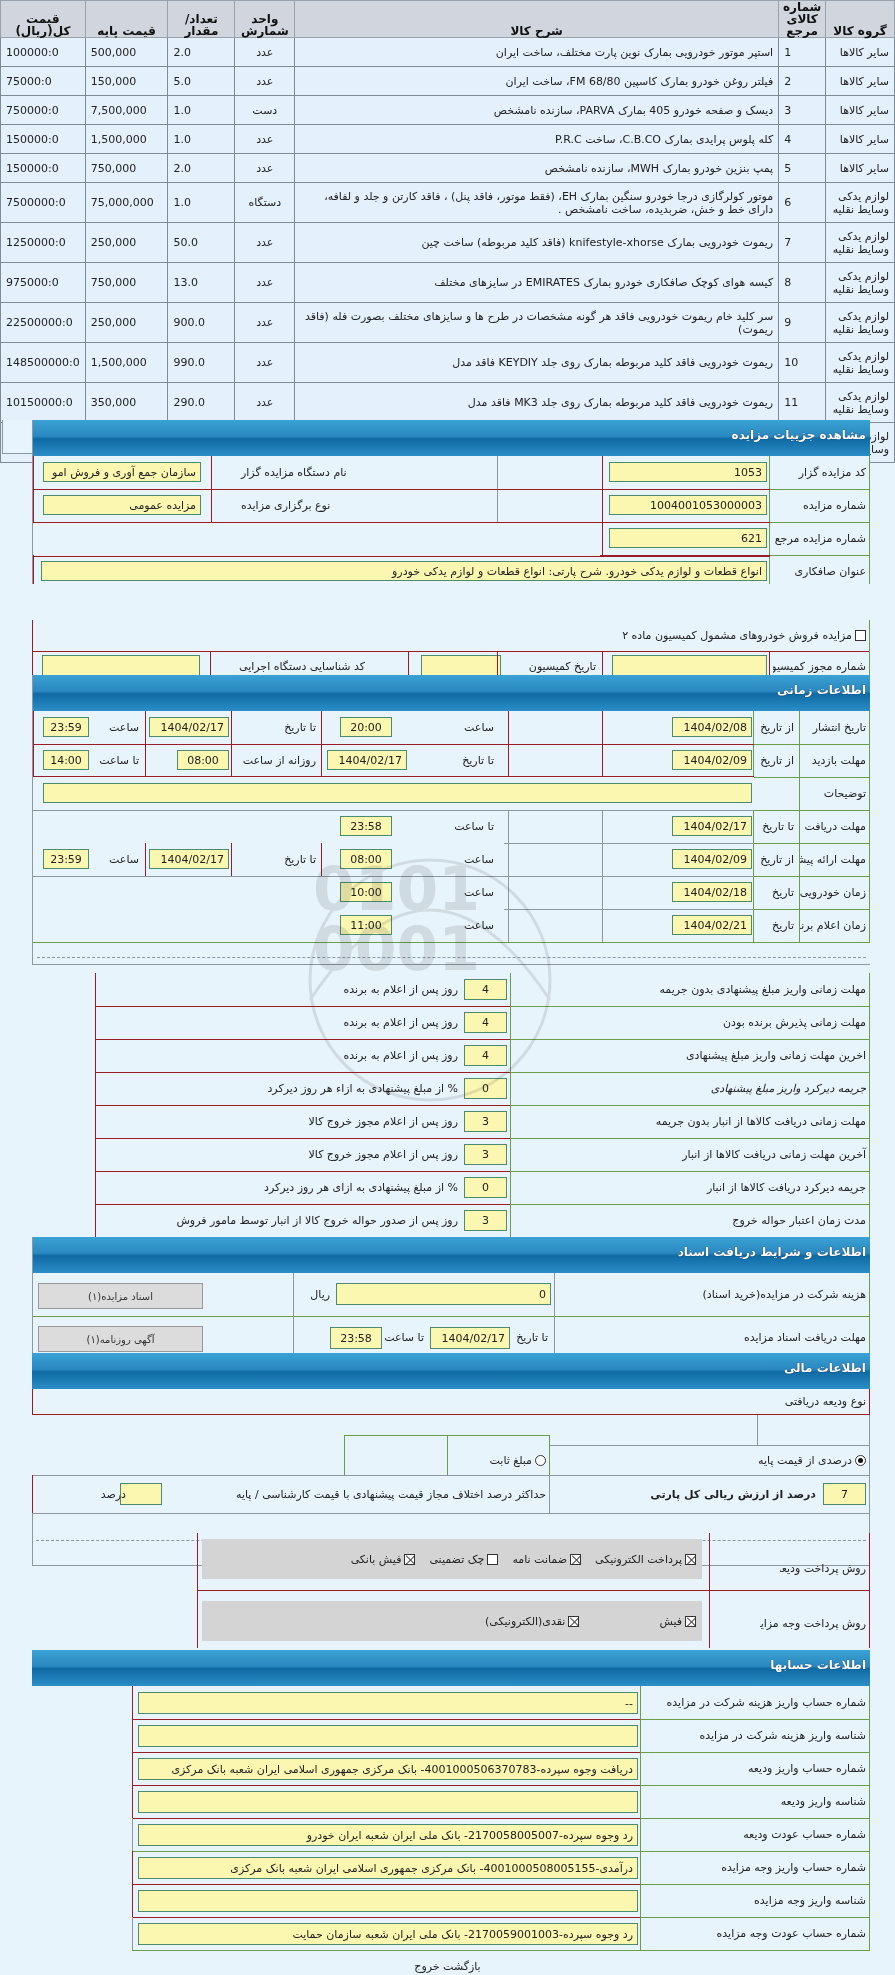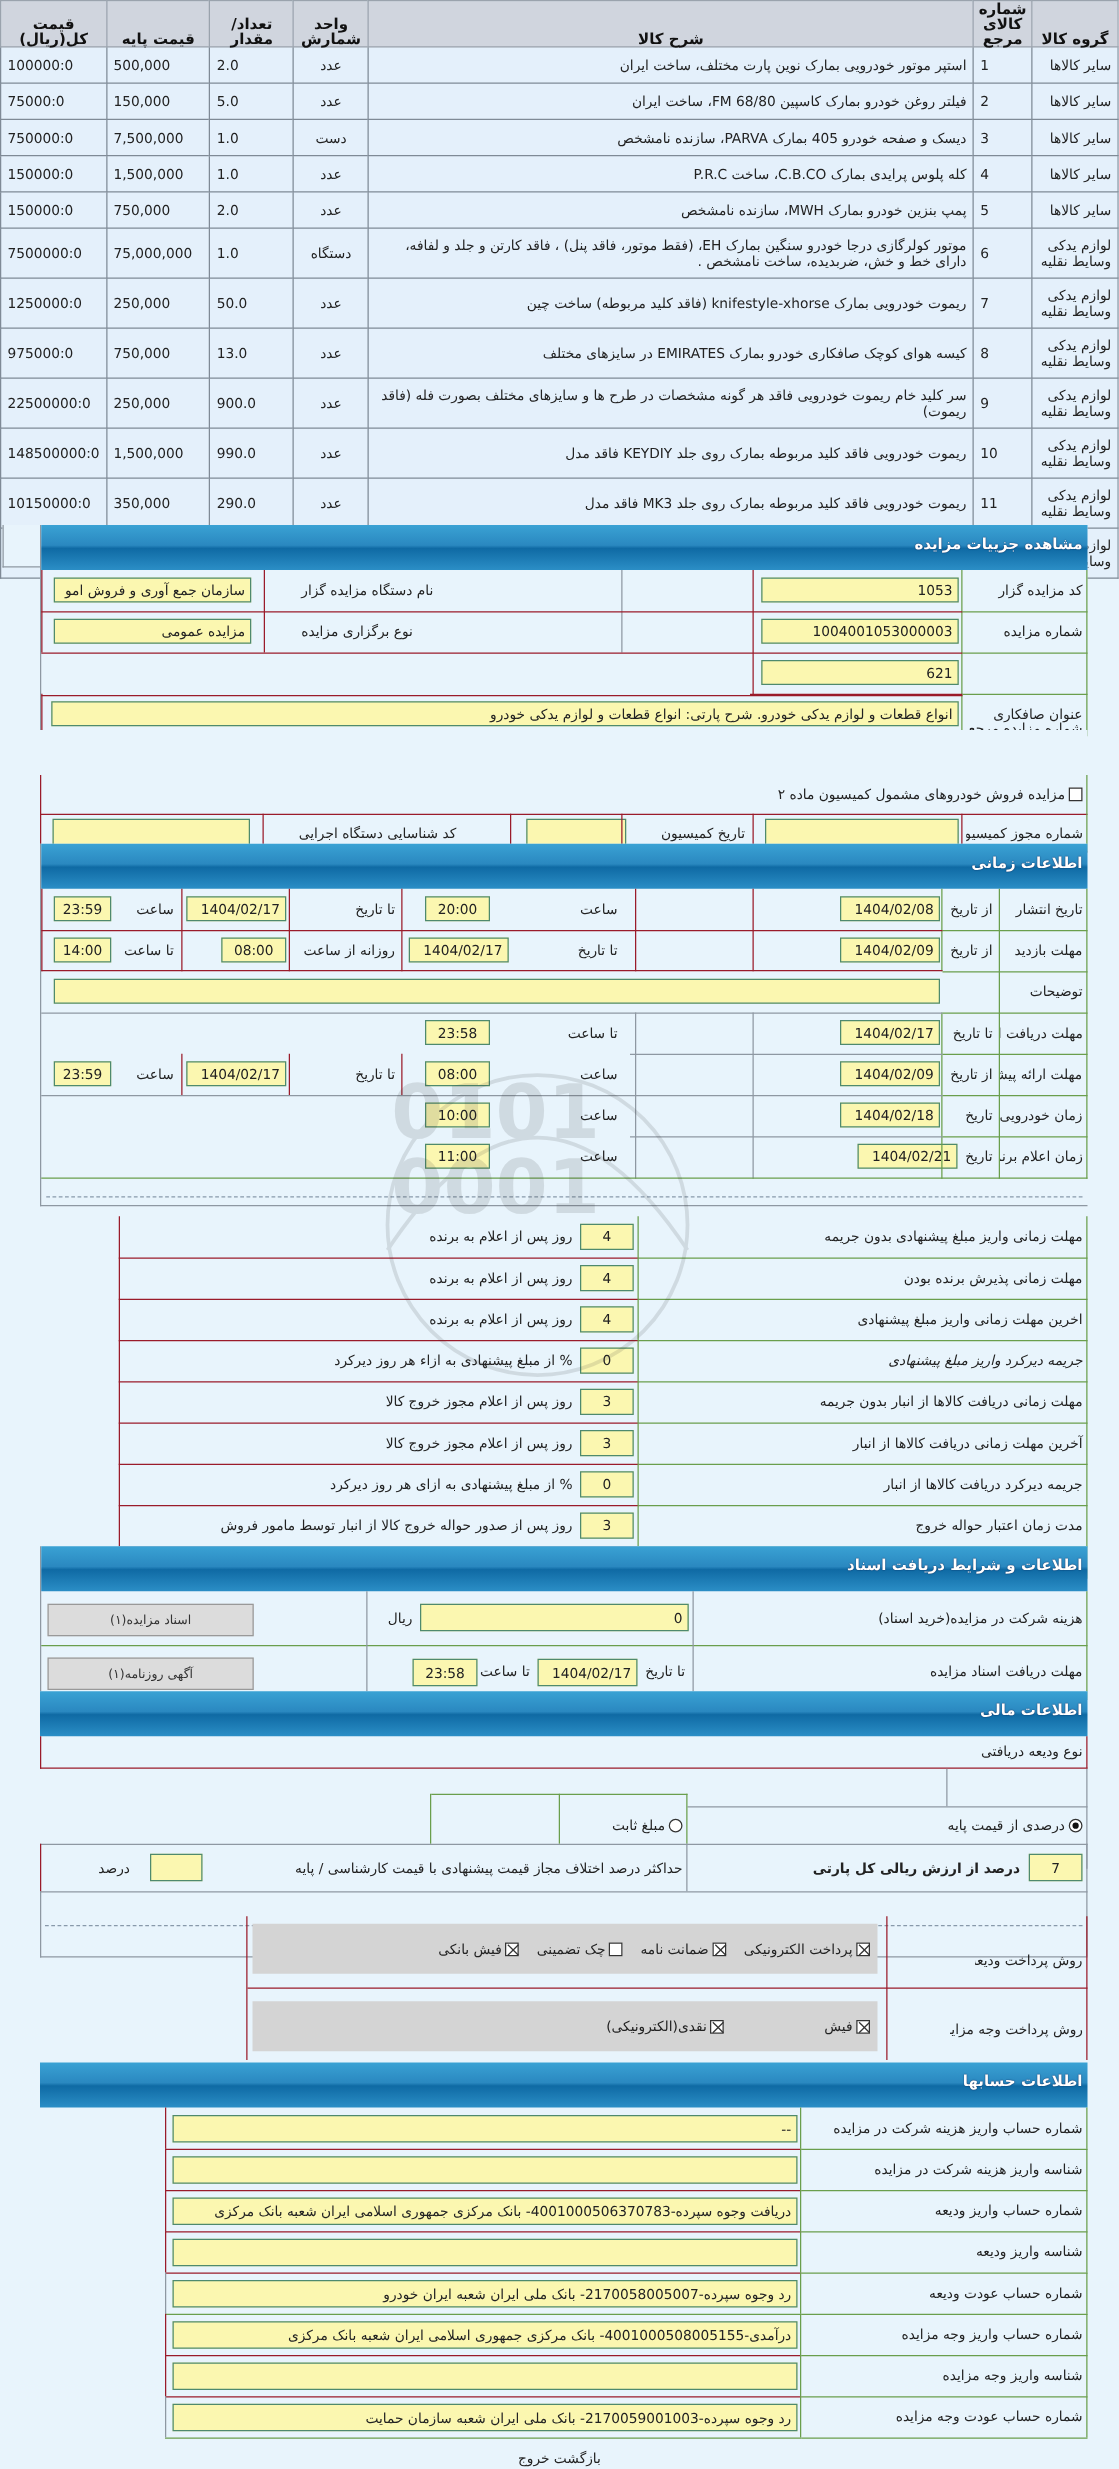--- a/index.html
+++ b/index.html
@@ -235,21 +235,21 @@
   <div class="cell" style="right:0;top:36px;width:100px;height:33px;">کد مزایده گزار</div>
   <div class="field ltr" style="right:103px;top:42px;width:158px;direction:rtl;justify-content:flex-start;">1053</div>
   <div class="cell" style="right:483px;top:36px;width:150px;height:33px;justify-content:flex-end;">نام دستگاه مزایده گزار</div>
   <div class="field" style="left:10px;top:42px;width:158px;">سازمان جمع آوری و فروش امو</div>
 
   <div class="cell" style="right:0;top:69px;width:100px;height:33px;">شماره مزایده</div>
   <div class="field" style="right:103px;top:75px;width:158px;">1004001053000003</div>
   <div class="cell" style="right:483px;top:69px;width:150px;height:33px;justify-content:flex-end;">نوع برگزاری مزایده</div>
   <div class="field" style="left:10px;top:75px;width:158px;">مزایده عمومی</div>
 
-  <div class="cell" style="right:0;top:102px;width:100px;height:33px;margin-top:44px;">شماره مزایده مرجع</div>
+  <div class="cell" style="right:0;top:102px;width:100px;height:33px;">شماره مزایده مرجع</div>
   <div class="field" style="right:103px;top:108px;width:158px;">621</div>
 
   <div class="cell" style="right:0;top:135px;width:100px;height:33px;">عنوان صافکاری</div>
   <div class="field" style="right:103px;top:141px;width:726px;">انواع قطعات و لوازم یدکی خودرو. شرح پارتی: انواع قطعات و لوازم یدکی خودرو</div>
 
   <div class="vline green" style="right:100px;top:36px;height:133px;"></div>
   <div class="vline red" style="right:267px;top:36px;height:100px;"></div>
   <div class="vline gray" style="right:372px;top:36px;height:66px;"></div>
   <div class="vline red" style="left:0;top:36px;height:66px;"></div>
   <div class="vline red" style="left:0;top:135px;height:34px;"></div>
@@ -330,21 +330,21 @@
   <div class="field center" style="left:10px;top:174px;width:46px;">23:59</div>
 
   <div class="cell" style="right:0;top:201px;width:70px;height:33px;">زمان خودرویی</div>
   <div class="cell" style="right:72px;top:201px;width:44px;height:33px;">تاریخ</div>
   <div class="field" style="right:118px;top:207px;width:80px;">1404/02/18</div>
   <div class="cell" style="right:372px;top:201px;width:88px;height:33px;">ساعت</div>
   <div class="field center" style="right:478px;top:207px;width:52px;">10:00</div>
 
   <div class="cell" style="right:0;top:234px;width:70px;height:33px;">زمان اعلام برنده</div>
   <div class="cell" style="right:72px;top:234px;width:44px;height:33px;">تاریخ</div>
-  <div class="field" style="right:104px;top:240px;width:80px;">1404/02/21</div>
+  <div class="field" style="right:118px;top:240px;width:80px;">1404/02/21</div>
   <div class="cell" style="right:372px;top:234px;width:88px;height:33px;">ساعت</div>
   <div class="field center" style="right:478px;top:240px;width:52px;">11:00</div>
 
   <div class="dash" style="left:4px;right:4px;top:282px;"></div>
 
   <div class="vline green" style="right:0;top:36px;height:232px;"></div>
   <div class="vline green" style="right:70px;top:36px;height:232px;"></div>
   <div class="vline green" style="right:116px;top:36px;height:66px;"></div>
   <div class="vline green" style="right:116px;top:135px;height:133px;"></div>
   <div class="vline red" style="right:267px;top:36px;height:66px;"></div>
@@ -479,21 +479,21 @@
   <div class="hline gray" style="right:0;width:320px;top:92px;"></div>
   <div class="hline green" style="right:320px;width:205px;top:82px;"></div>
   <div class="vline green" style="right:320px;top:82px;height:40px;"></div>
   <div class="vline green" style="right:422px;top:82px;height:40px;"></div>
   <div class="vline green" style="right:525px;top:82px;height:40px;"></div>
 
   <div class="field center" style="right:4px;top:130px;width:43px;height:22px;">7</div>
   <div class="cell" style="right:50px;top:122px;width:260px;height:38px;font-weight:bold;">درصد از ارزش ریالی کل پارتی</div>
   <div class="cell" style="right:320px;top:122px;width:370px;height:38px;">حداکثر درصد اختلاف مجاز قیمت پیشنهادی با قیمت کارشناسی / پایه</div>
   <div class="field" style="left:88px;top:130px;width:42px;height:22px;"></div>
-  <div class="cell" style="left:26px;top:122px;width:50px;height:38px;justify-content:flex-start;text-align:center;">درصد</div>
+  <div class="cell" style="left:48px;top:122px;width:50px;height:38px;justify-content:flex-start;text-align:center;">درصد</div>
   <div class="hline gray" style="left:0;right:0;top:122px;"></div>
   <div class="hline gray" style="left:0;right:0;top:160px;"></div>
   <div class="vline red" style="left:0;top:122px;height:38px;"></div>
   <div class="vline gray" style="right:320px;top:122px;height:38px;"></div>
   <div class="vline gray" style="right:0;top:122px;height:90px;"></div>
 
   <div class="dash" style="left:4px;right:4px;top:187px;"></div>
   <div class="hline gray" style="left:0;right:0;top:212px;"></div>
   <div class="vline gray" style="left:0;top:160px;height:53px;"></div>
 </div>

